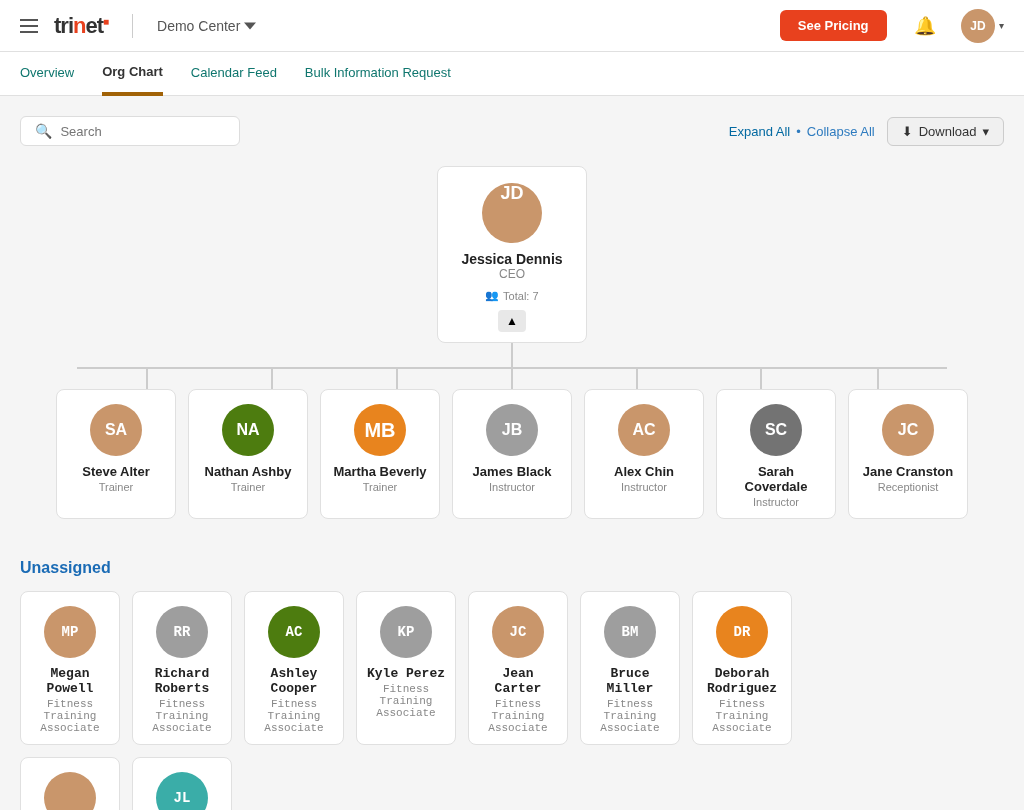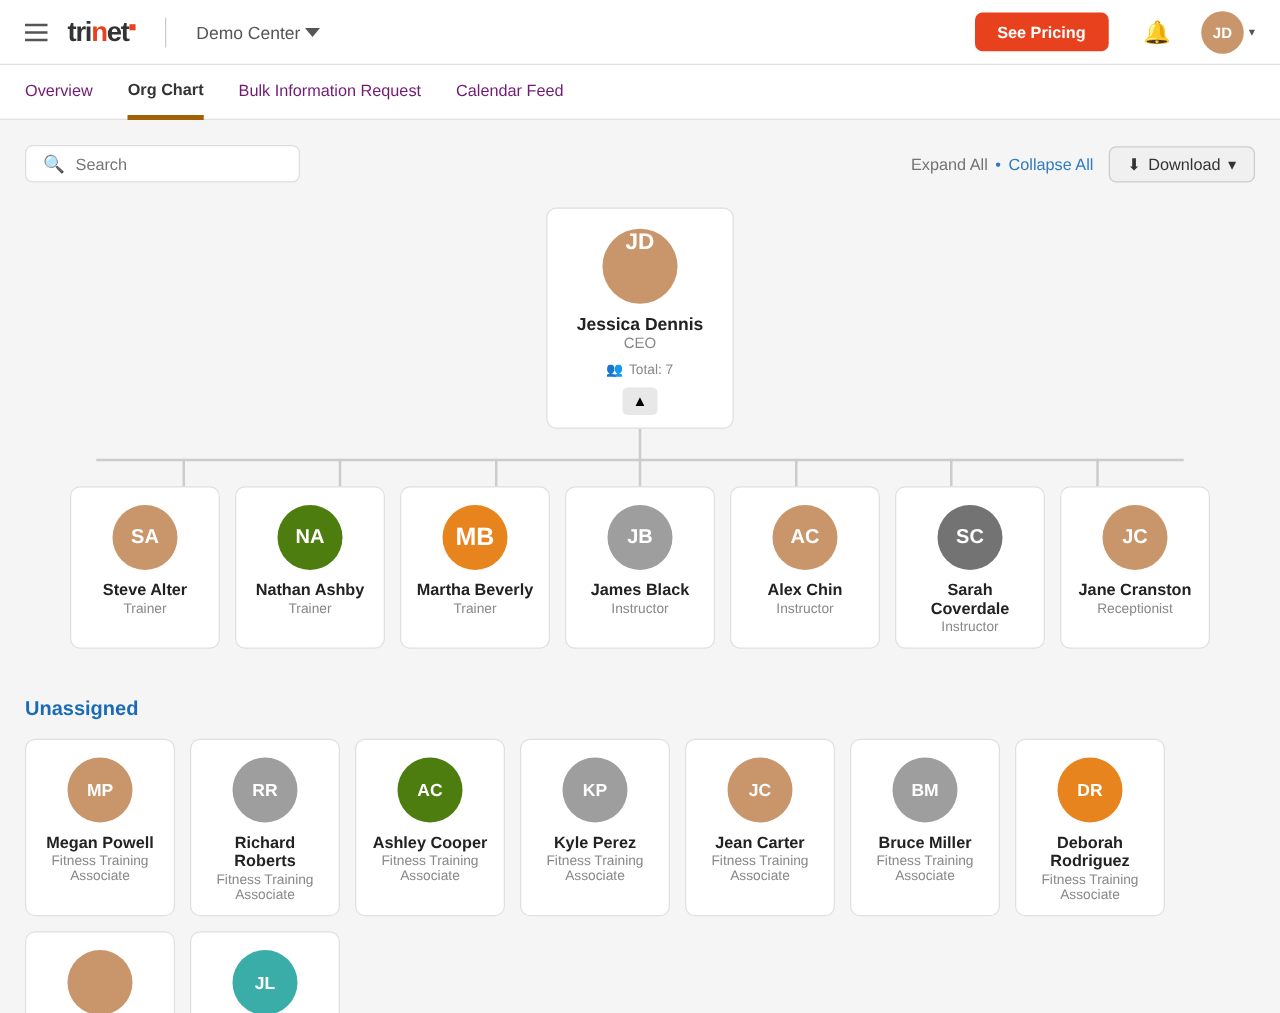--- a/index.html
+++ b/index.html
@@ -35,21 +35,21 @@
     .sub-nav {
       background: #fff;
       border-bottom: 1px solid #e0e0e0;
       padding: 0 20px;
       display: flex;
       align-items: center;
       height: 44px;
       gap: 28px;
     }
     .sub-nav-item {
-      font-size: 13px; color: #701a75; cursor: pointer; height: 44px;
+      font-size: 13px; color: #0f766e; cursor: pointer; height: 44px;
       display: flex; align-items: center; border-bottom: 3px solid transparent;
     }
     .sub-nav-item.active { color: #333; font-weight: 600; border-bottom: 4px solid #a16207; }
 
     
     .main { padding: 20px; min-height: calc(810px - 96px); background: #f5f5f5; }
 
     
     .toolbar {
       display: flex; align-items: center; justify-content: space-between;
@@ -57,21 +57,21 @@
     }
     .search-box {
       display: flex; align-items: center; gap: 8px;
       background: #fff; border: 1px solid #ddd; border-radius: 6px;
       padding: 6px 14px; width: 220px;
     }
     .search-box input { border: none; outline: none; font-size: 13px; color: #555; background: transparent; width: 100%; }
     .search-icon { color: #888; font-size: 14px; }
     .toolbar-right { display: flex; align-items: center; gap: 12px; }
     .expand-collapse { display: flex; align-items: center; gap: 6px; font-size: 13px; }
-    .expand-link { color: #737373; cursor: pointer; }
+    .expand-link { color: #0369a1; cursor: pointer; }
     .dot { color: #2e7bbf; }
     .collapse-link { color: #2e7bbf; cursor: pointer; }
     .download-btn {
       display: flex; align-items: center; gap: 6px;
       background: #f0f0f0; border: 1px solid #ccc; border-radius: 6px;
       padding: 6px 14px; font-size: 13px; color: #333; cursor: pointer;
     }
 
     
     .org-chart { display: flex; flex-direction: column; align-items: center; }
@@ -106,22 +106,22 @@
     .member-avatar { width: 52px; height: 52px; border-radius: 50%; background: #ccc; overflow: hidden; margin-bottom: 8px; display: flex; align-items: center; justify-content: center; font-size: 20px; }
     .member-name { font-size: 13px; font-weight: 600; color: #222; }
     .member-role { font-size: 11px; color: #888; margin-top: 2px; }
 
     
     .unassigned-section { margin-top: 40px; }
     .unassigned-title { font-size: 16px; font-weight: 700; color: #1a6bb5; margin-bottom: 14px; }
     .unassigned-grid { display: flex; flex-wrap: wrap; gap: 12px; }
     .unassigned-card {
       background: #fff; border: 1px solid #e0e0e0; border-radius: 8px;
-      width: 120px; padding: 14px 10px 10px; display: flex; flex-direction: column;
-      align-items: center; text-align: center; cursor: pointer;
+      width: 100px; padding: 14px 10px 10px; display: flex; flex-direction: column;
+      align-items: center; text-align: center; cursor: pointer; font-family: Liberation Mono, monospace;
     }
 
     
     .av-brown { background: #c9966b; }
     .av-gray { background: #9e9e9e; }
     .av-orange { background: #e8841e; }
     .av-teal { background: #3aada8; }
     .av-pink { background: #737373; }
     .av-dark { background: #4d7c0f; }
 
@@ -159,24 +159,24 @@
 </nav>
 
 <nav class="sub-nav">
   <div class="sub-nav-item">
     <span>Overview</span>
   </div>
   <div class="sub-nav-item active">
     <span>Org Chart</span>
   </div>
   <div class="sub-nav-item">
+    <span>Calendar Feed</span>
+  </div>
+  <div class="sub-nav-item">
     <span>Bulk Information Request</span>
-  </div>
-  <div class="sub-nav-item">
-    <span>Calendar Feed</span>
   </div>
 </nav>
 
 <div class="main">
 
   <div class="toolbar">
     <div class="search-box">
       <span class="search-icon">🔍</span>
       <input type="text" placeholder="Search" style="">
     </div>

